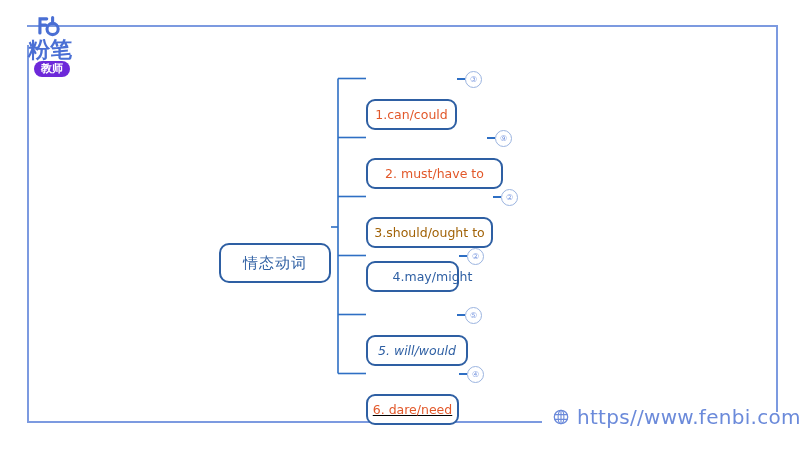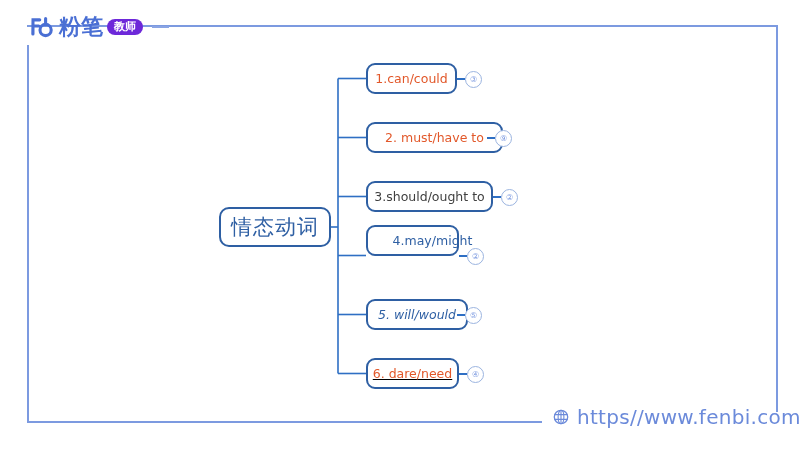--- a/index.html
+++ b/index.html
@@ -31,20 +31,21 @@
   #frame-bottom { left: 27px;  top: 421px; width: 515px; height: 2px; }
 
   
   #logo {
     position: absolute;
     left: 28px;
     top: 13px;
     display: flex;
     align-items: center;
     height: 28px;
+    flex-direction: column;
   }
   #logo-mark {
     width: 26px;
     height: 26px;
     margin-right: 5px;
     flex: 0 0 auto;
   }
   #logo-word {
     font-family: "DejaVu Sans", sans-serif;
     font-size: 22px;
@@ -84,33 +85,34 @@
   .node {
     position: absolute;
     box-sizing: border-box;
     border: 2px solid #2e5fa3;
     border-radius: 9px;
     background: #ffffff;
     display: flex;
     align-items: center;
     justify-content: center;
     white-space: nowrap;
+    margin-top: 36px;
   }
   #root-node {
     left: 219px;
     top: 207px;
     width: 112px;
     height: 40px;
     border-color: #2e5fa3;
     border-width: 2px;
     border-radius: 10px;
   }
   #root-label {
     font-family: "DejaVu Sans", sans-serif;
-    font-size: 21px;
+    font-size: 15px;
     color: #2e5fa3;
     letter-spacing: 1px;
   }
 
   .branch-node {
     height: 31px;
     border-radius: 9px;
   }
   .branch-label {
     font-family: "DejaVu Sans", sans-serif;
@@ -202,21 +204,21 @@
         <span class="branch-label" style="color: rgb(226, 88, 42);">1.can/could</span>
       </div>
       <div class="badge" style="left: 465px; top: 71px;">③</div>
       <div style="position: absolute; left: 457px; top: 78px; width: 8px; height: 1.6px; background: rgb(46, 111, 196);"></div>
       <div class="node branch-node" style="left: 366px; top: 122px; width: 137px;">
         <span class="branch-label" style="color: rgb(226, 88, 42);">2. must/have to</span>
       </div>
       <div class="badge" style="left: 495px; top: 130px;">⑨</div>
       <div style="position: absolute; left: 487px; top: 137px; width: 8px; height: 1.6px; background: rgb(46, 111, 196);"></div>
       <div class="node branch-node" style="left: 366px; top: 181px; width: 127px;">
-        <span class="branch-label" style="color: #404040;">3.should/ought to</span>
+        <span class="branch-label" style="color: #a16207;">3.should/ought to</span>
       </div>
       <div class="badge" style="left: 501px; top: 189px;">②</div>
       <div style="position: absolute; left: 493px; top: 196px; width: 8px; height: 1.6px; background: rgb(46, 111, 196);"></div>
       <div class="node branch-node" style="left: 366px; top: 225px; width: 93px; padding-left: 40px;">
         <span class="branch-label" style="color: rgb(46, 95, 163);">4.may/might</span>
       </div>
       <div class="badge" style="left: 467px; top: 248px;">②</div>
       <div style="position: absolute; left: 459px; top: 255px; width: 8px; height: 1.6px; background: rgb(46, 111, 196);"></div>
       <div class="node branch-node" style="left: 366px; top: 299px; width: 102px; font-style: italic;">
         <span class="branch-label" style="color: rgb(46, 95, 163);">5. will/would</span>

